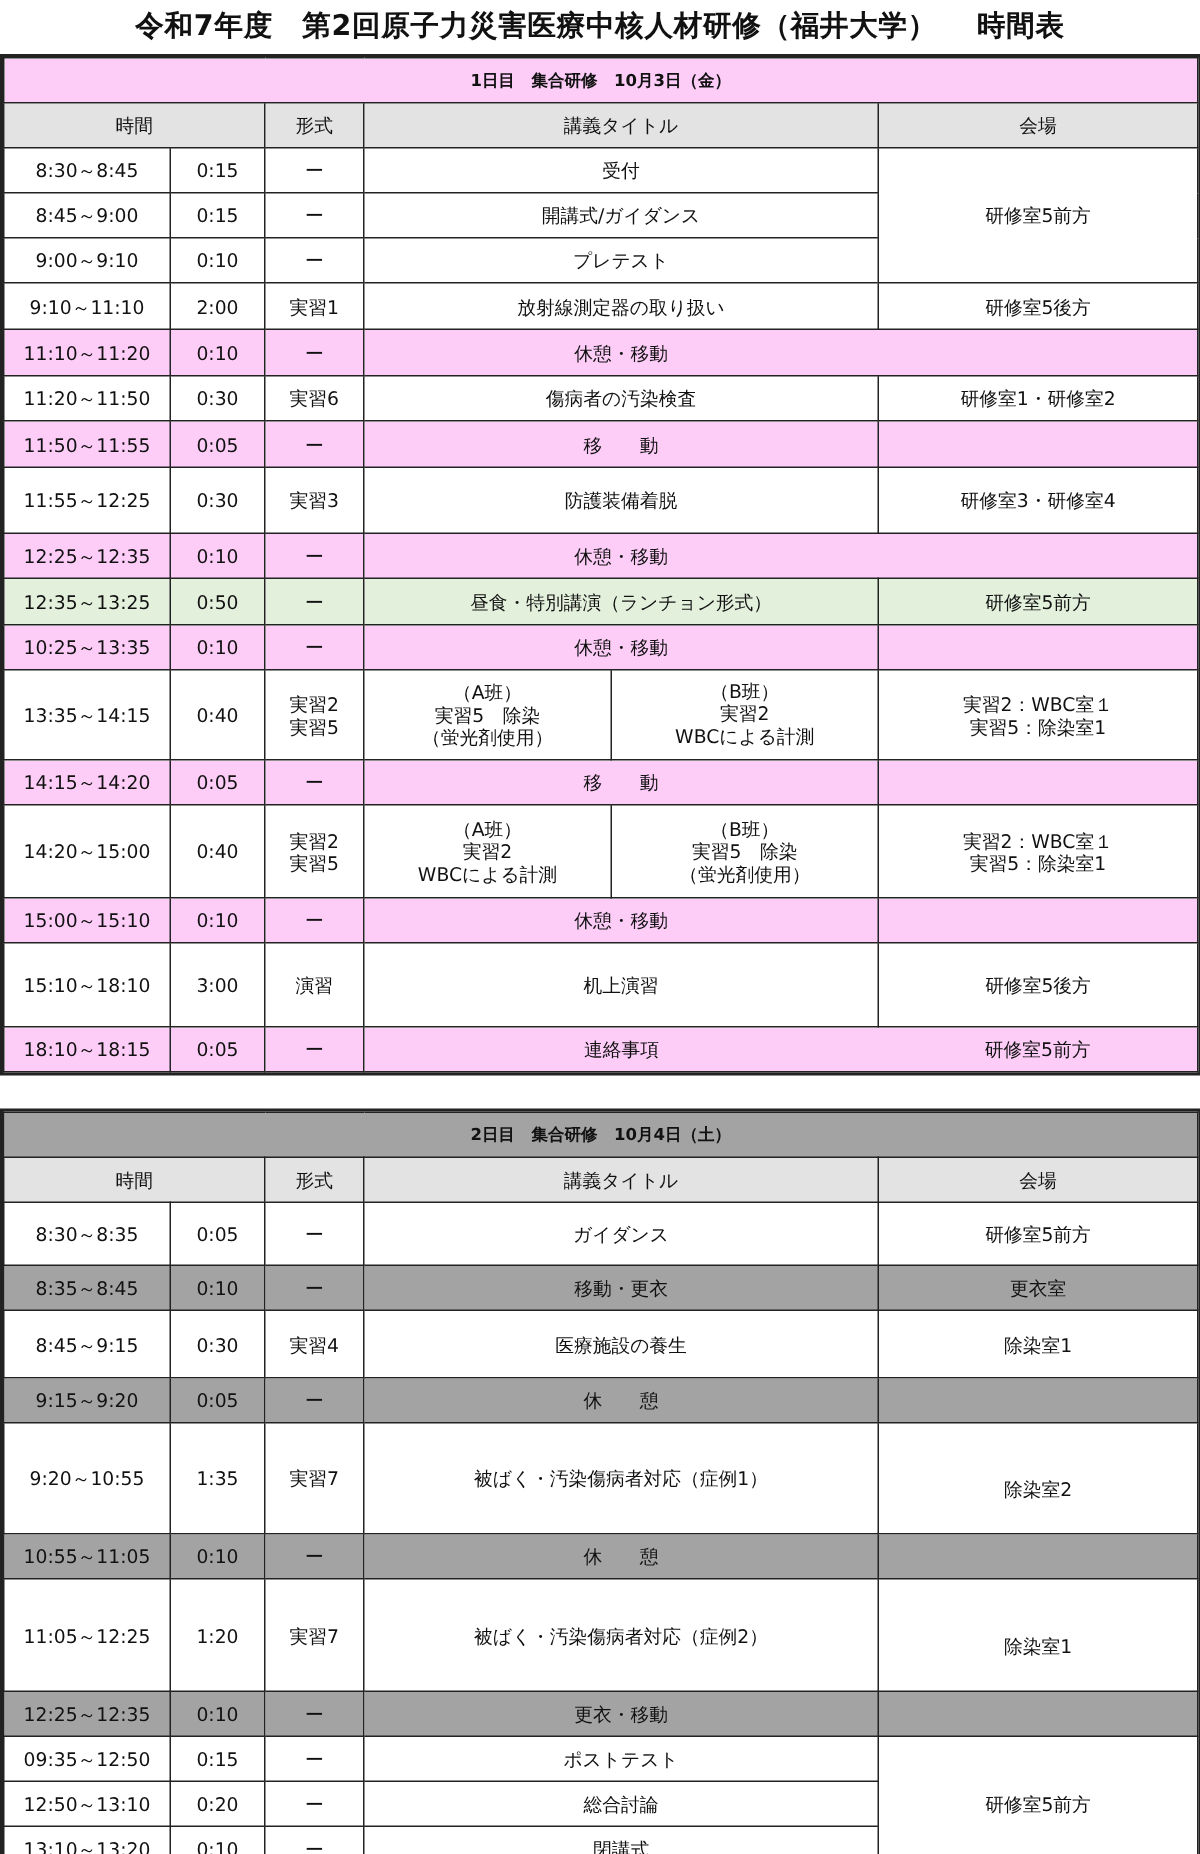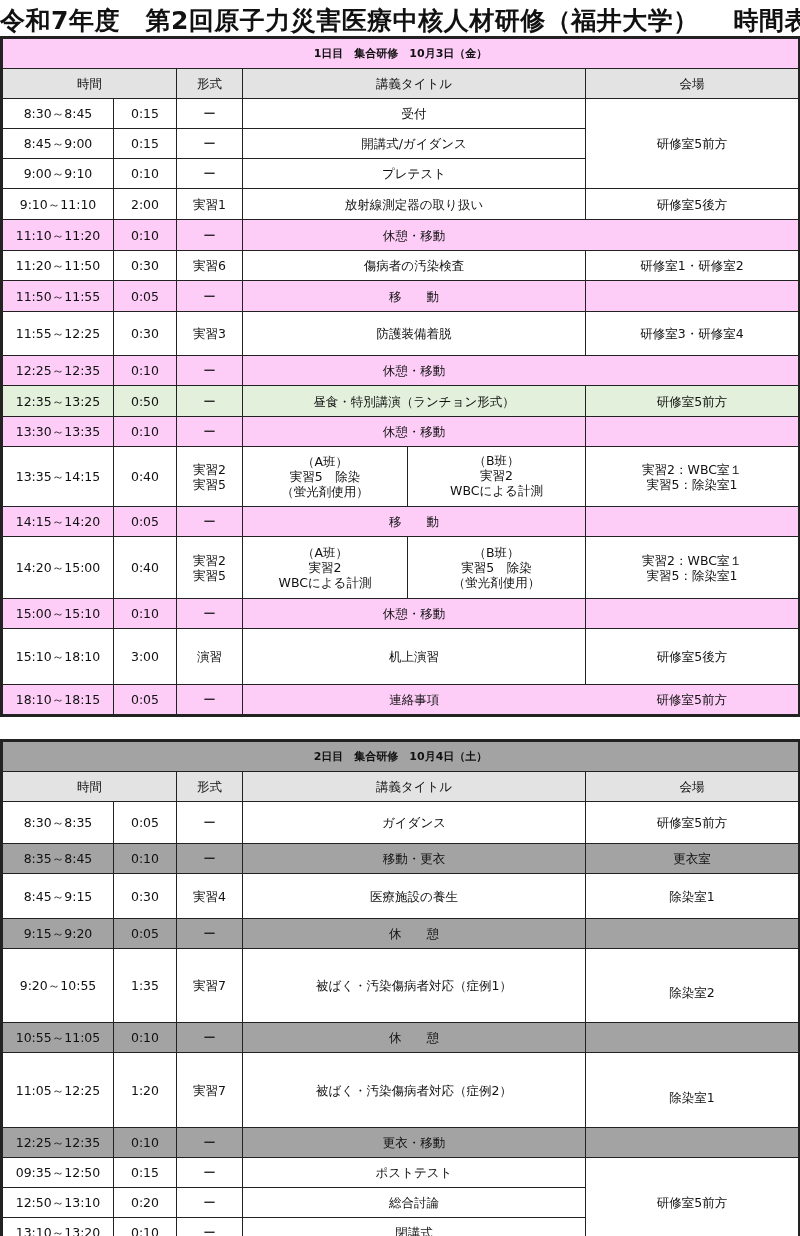--- a/index.html
+++ b/index.html
@@ -1,19 +1,19 @@
 <!DOCTYPE html>
 <html><head>
 <meta charset="utf-8">
 <style>
   html, body { margin: 0; padding: 0; background: #ffffff; }
   body { width: 800px; height: 1236px; position: relative; overflow: hidden;
          font-family: "DejaVu Sans", "Liberation Sans", sans-serif; color: #111; }
   .title { position: absolute; left: 0; top: 4px; width: 800px; text-align: center;
-           font-size: 25px; font-weight: bold; letter-spacing: 0.5px; white-space: pre; }
+           font-size: 19px; font-weight: bold; letter-spacing: 0.5px; white-space: pre; }
   table.sched { position: absolute; left: 2px; width: 796px; border-collapse: collapse;
                 table-layout: fixed; font-size: 12.5px; }
   table.sched td { border: 1.5px solid #222; text-align: center; vertical-align: middle;
                    padding: 0; line-height: 15px; overflow: hidden; }
   table.sched { outline: 2px solid #222; }
   .dayhdr td { font-weight: bold; font-size: 11px; }
   .colhdr td { background: #e3e3e3; }
   .pink td { background: #fdcdf8; }
   .green td { background: #e3f0dc; }
   .blue td { background: #a3a3a3; }
@@ -120,21 +120,21 @@
 
   <tr class="green" style="height:31px">
     <td>12:35～13:25</td>
     <td>0:50</td>
     <td>ー</td>
     <td colspan="2">昼食・特別講演（ランチョン形式）</td>
     <td>研修室5前方</td>
   </tr>
 
   <tr class="pink" style="height:30px">
-    <td>13:30～13:35</td>
+    <td>10:25～13:35</td>
     <td>0:10</td>
     <td>ー</td>
     <td colspan="2">休憩・移動</td>
     <td></td>
   </tr>
 
   <tr class="white" style="height:60px">
     <td>13:35～14:15</td>
     <td>0:40</td>
     <td class="venue2">

